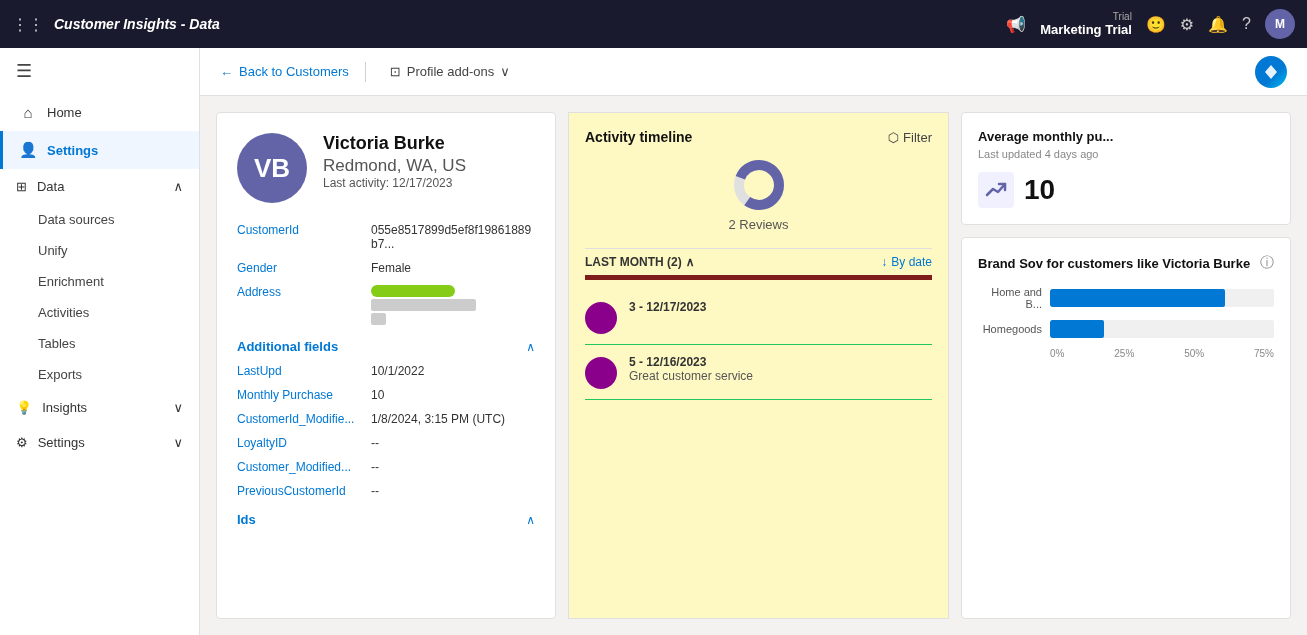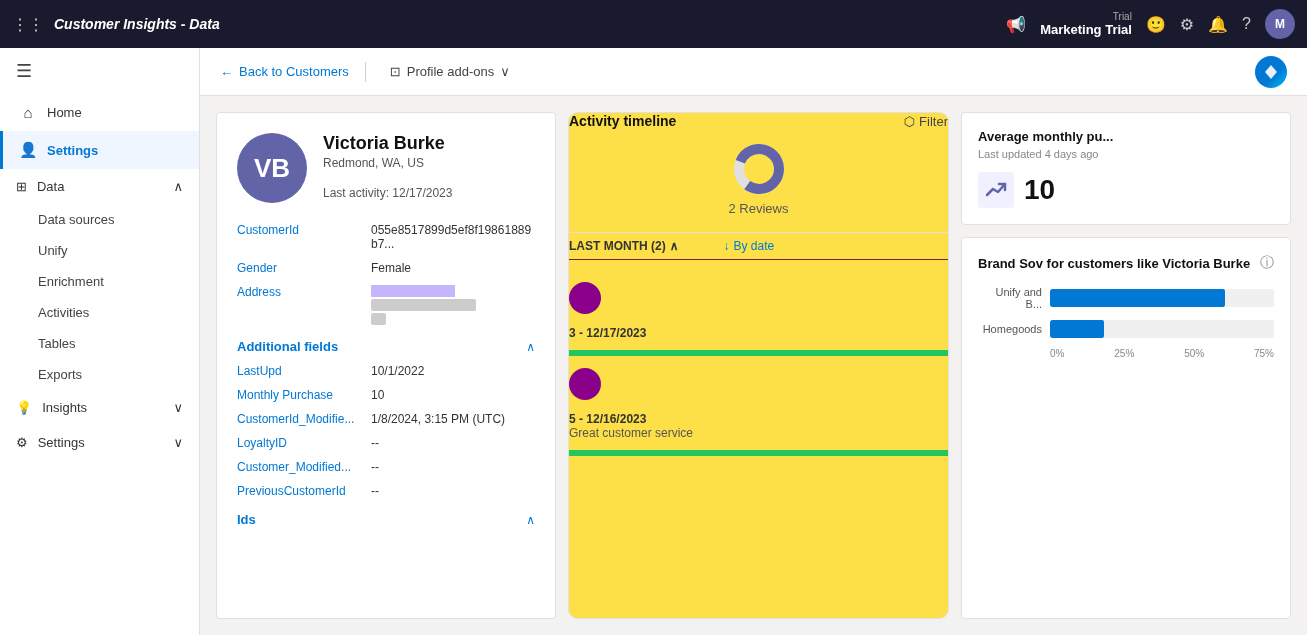--- a/index.html
+++ b/index.html
@@ -105,58 +105,59 @@
     .customer-header { display: flex; align-items: flex-start; gap: 16px; margin-bottom: 20px; }
     .avatar-vb {
       width: 70px; height: 70px; border-radius: 50%;
       background: #6264a7;
       display: flex; align-items: center; justify-content: center;
       font-size: 26px; font-weight: 700; color: #fff;
       flex-shrink: 0;
     }
     .customer-info { }
     .customer-name { font-size: 18px; font-weight: 600; color: #111; margin-bottom: 2px; }
-    .customer-location { font-size: 12px; color: #555; margin-bottom: 16px; }
+    .customer-location { font-size: 17px; color: #555; margin-bottom: 0; }
     .customer-activity { font-size: 12px; color: #555; }
 
     .field-row { display: grid; grid-template-columns: 130px 1fr; gap: 4px; margin-bottom: 10px; align-items: start; }
     .field-label { font-size: 12px; color: #0078d4; font-weight: 500; }
     .field-value { font-size: 12px; color: #333; word-break: break-all; }
     .field-value.blurred { color: #bbb; font-style: italic; font-size: 11px; }
 
     .section-header {
       display: flex; align-items: center; justify-content: space-between;
       margin: 14px 0 10px;
       cursor: pointer;
     }
     .section-header-label { color: #0078d4; font-size: 13px; font-weight: 600; }
     .section-toggle { color: #0078d4; font-size: 12px; }
 
     
     .activity-card {
-      background: #fde047;
-      border-radius: 10px;
+      background: #fef9c3;
+      border-radius: 0;
       border: 1px solid #e0e0e0;
       flex: 1;
       overflow-y: auto;
+      padding: 16px;
     }
     .activity-header { display: flex; align-items: center; justify-content: space-between; margin-bottom: 12px; }
     .activity-title { font-size: 14px; font-weight: 600; color: #111; }
     .filter-btn { display: flex; align-items: center; gap: 4px; font-size: 13px; color: #444; cursor: pointer; }
 
     .reviews-section { display: flex; flex-direction: column; align-items: center; margin: 10px 0 16px; }
     .reviews-donut { width: 56px; height: 56px; position: relative; }
     .reviews-donut svg { width: 56px; height: 56px; }
     .reviews-label { font-size: 13px; color: #555; margin-top: 4px; }
 
-    .period-bar { display: flex; align-items: center; padding: 6px 0; border-top: 1px solid #e0e0e0; border-bottom: 1px solid #7f1d1d; margin-bottom: 10px; gap: 45px; }
+    .period-bar { display: flex; align-items: center; justify-content: space-between; padding: 6px 0; border-top: 1px solid #e0e0e0; border-bottom: 5px solid #7f1d1d; margin-bottom: 10px; gap: 45px; }
     .period-label { font-size: 12px; font-weight: 600; color: #333; display: flex; align-items: center; gap: 4px; }
     .sort-btn { font-size: 12px; color: #0078d4; cursor: pointer; display: flex; align-items: center; gap: 4px; }
 
-    .activity-item { display: flex; align-items: flex-start; gap: 12px; padding: 10px 0; border-bottom: 6px solid #22c55e; flex-direction: column; }
+    .activity-item { display: flex; align-items: flex-start; gap: 12px; padding: 10px 0; border-bottom: 1px solid #22c55e; }
     .activity-dot { width: 32px; height: 32px; border-radius: 50%; flex-shrink: 0; margin-top: 2px; }
     .activity-details { }
     .activity-date { font-size: 12px; font-weight: 600; color: #333; }
     .activity-desc { font-size: 12px; color: #555; }
 
     
     .right-panel { width: 330px; flex-shrink: 0; display: flex; flex-direction: column; gap: 12px; overflow-y: auto; }
 
     .stat-card {
       background: #fff;
@@ -307,21 +308,21 @@
           <span class="field-label">CustomerId</span>
           <span class="field-value">055e8517899d5ef8f19861889b7...</span>
         </div>
         <div class="field-row">
           <span class="field-label">Gender</span>
           <span class="field-value">Female</span>
         </div>
         <div class="field-row">
           <span class="field-label">Address</span>
           <span class="field-value blurred">
-            <span style="background:#c4b5fd;border-radius:0;color:transparent;display:inline-block;margin-bottom:2px;">5000 Title Street,</span><br>
+            <span style="background:#84cc16;border-radius:6px;color:transparent;display:inline-block;margin-bottom:2px;">5000 Title Street,</span><br>
             <span style="background:#ccc;border-radius:2px;color:transparent;display:inline-block;margin-bottom:2px;">Redmond WA 98052,</span><br>
             <span style="background:#ccc;border-radius:2px;color:transparent;display:inline-block;">US</span>
           </span>
         </div>
 
         <div class="section-header">
           <span class="section-header-label">Additional fields</span>
           <span class="section-toggle">∧</span>
         </div>
 
@@ -418,21 +419,21 @@
           </div>
         </div>
 
         <div class="brand-card">
           <div class="brand-title-row">
             <span class="brand-title">Brand Sov for customers like Victoria Burke</span>
             <span class="info-icon">ⓘ</span>
           </div>
           <div class="bar-chart">
             <div class="bar-row">
-              <span class="bar-brand-label">Unify and B...</span>
+              <span class="bar-brand-label">Home and B...</span>
               <div class="bar-track">
                 <div class="bar-fill" style="width: 78%;"></div>
               </div>
             </div>
             <div class="bar-row">
               <span class="bar-brand-label">Homegoods</span>
               <div class="bar-track">
                 <div class="bar-fill" style="width: 24%;"></div>
               </div>
             </div>

